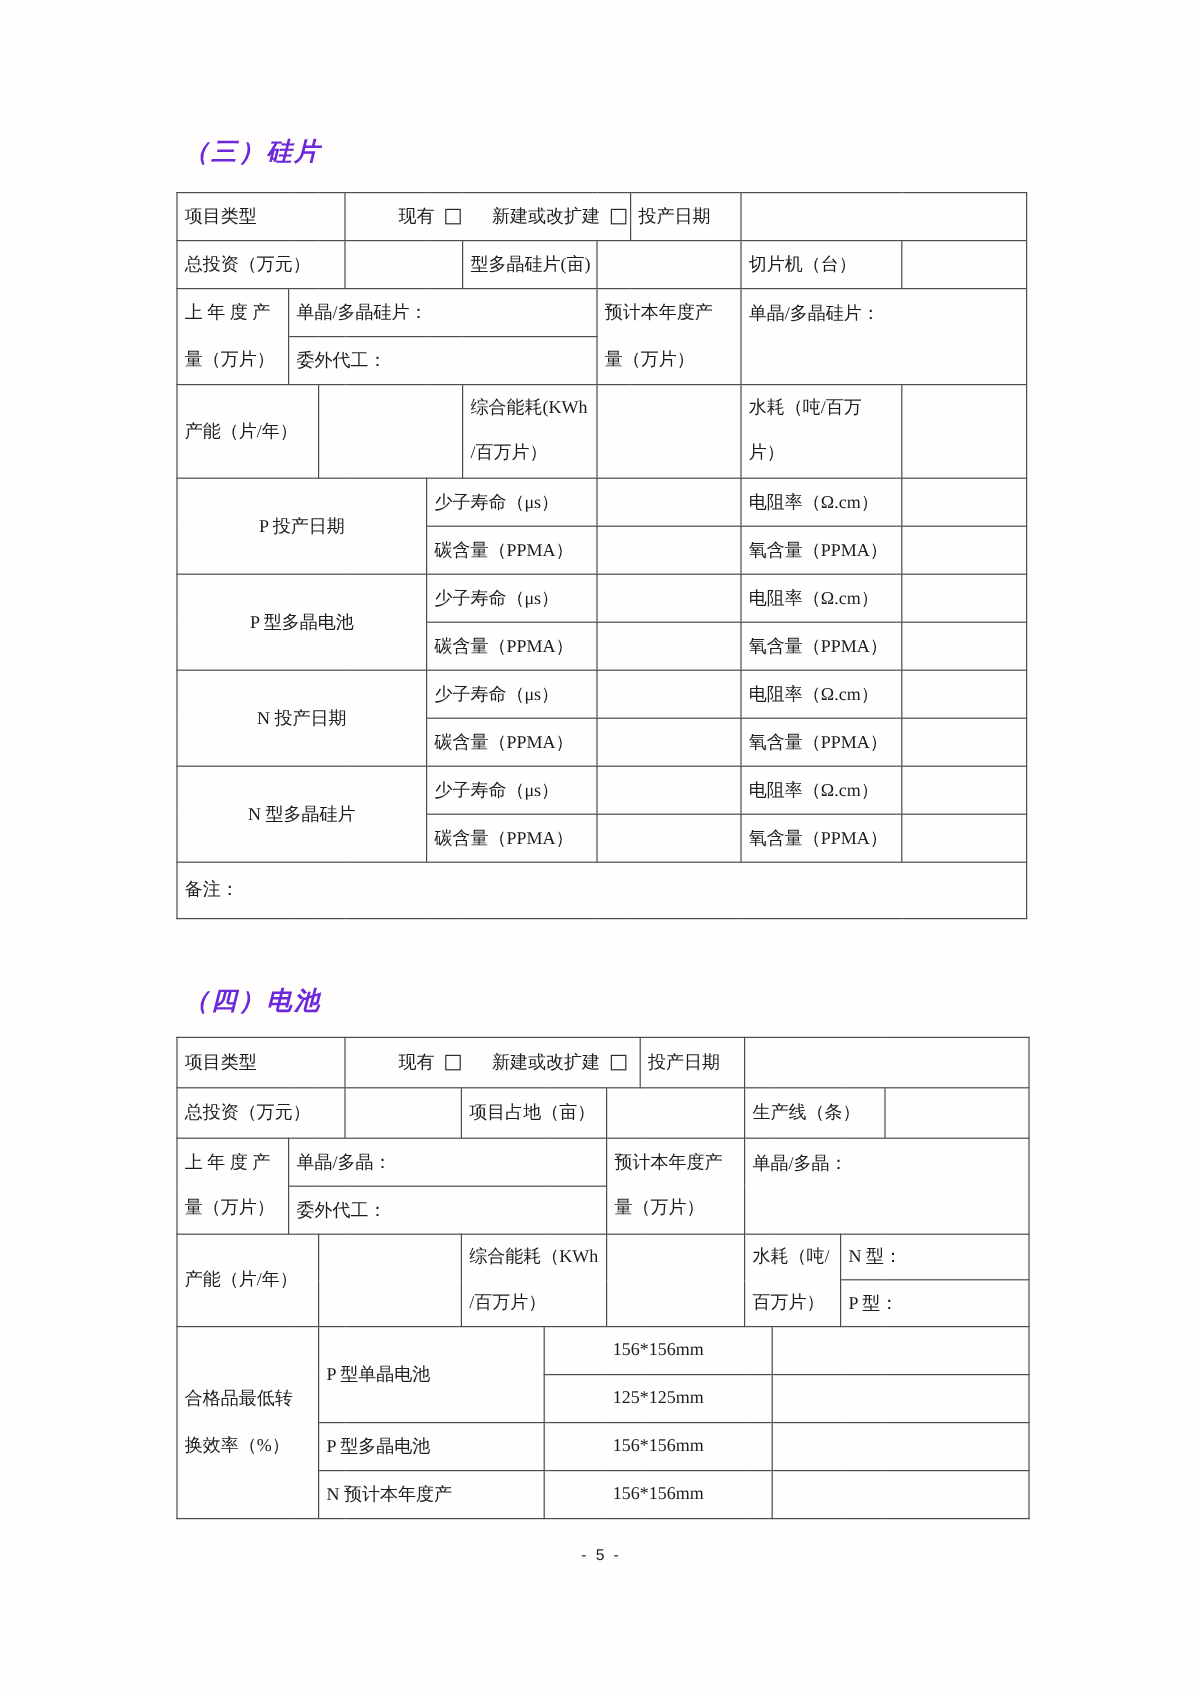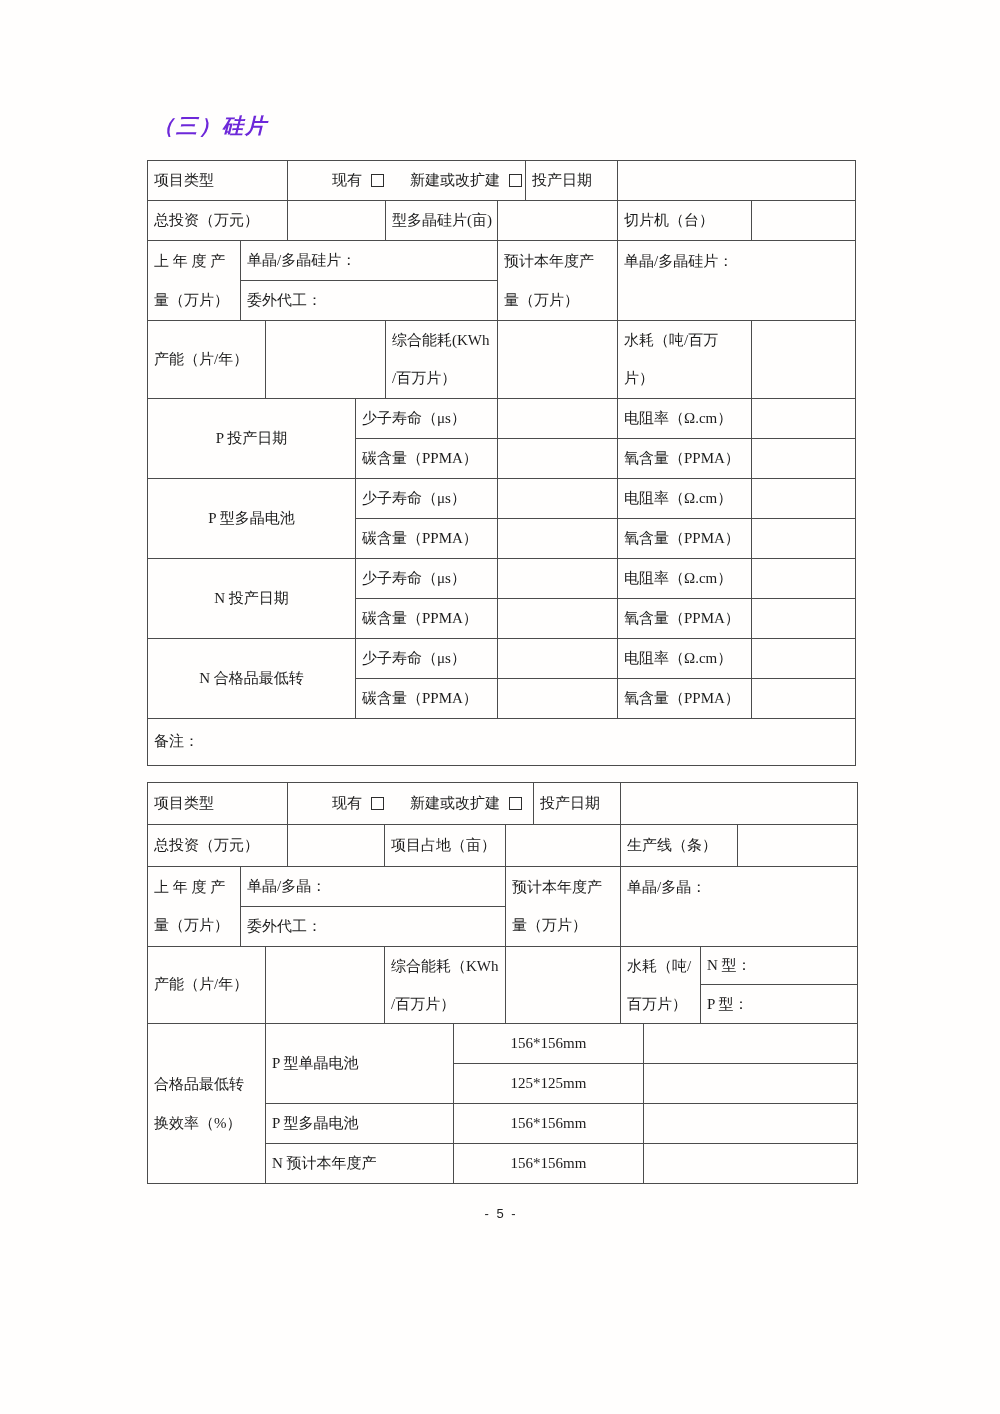--- a/index.html
+++ b/index.html
@@ -152,39 +152,40 @@
       <td></td>
     </tr>
     <tr class="r40">
       <td colspan="2">碳含量（PPMA）</td>
       <td colspan="2"></td>
       <td>氧含量（PPMA）</td>
       <td></td>
     </tr>
 
     <tr class="r40">
-      <td colspan="4" rowspan="2" class="ctr">N 合格品最低转</td>
+      <td colspan="4" rowspan="2" class="ctr">N 型多晶硅片</td>
       <td colspan="2">少子寿命（μs）</td>
       <td colspan="2"></td>
       <td>电阻率（Ω.cm）</td>
       <td></td>
     </tr>
     <tr class="r40">
       <td colspan="2">碳含量（PPMA）</td>
       <td colspan="2"></td>
       <td>氧含量（PPMA）</td>
       <td></td>
     </tr>
 
     <tr class="r47">
       <td colspan="10">备注：</td>
     </tr>
   </tbody>
     </table>
 
+  <h2 class="sec-title second">（四）电池</h2>
 
   <table id="cell-table">
     <colgroup>
       <col style="width:93px">
         <col style="width:25px">
         <col style="width:22px">
         <col style="width:97px">
         <col style="width:69px">
         <col style="width:52px">
       <col style="width:28px">

